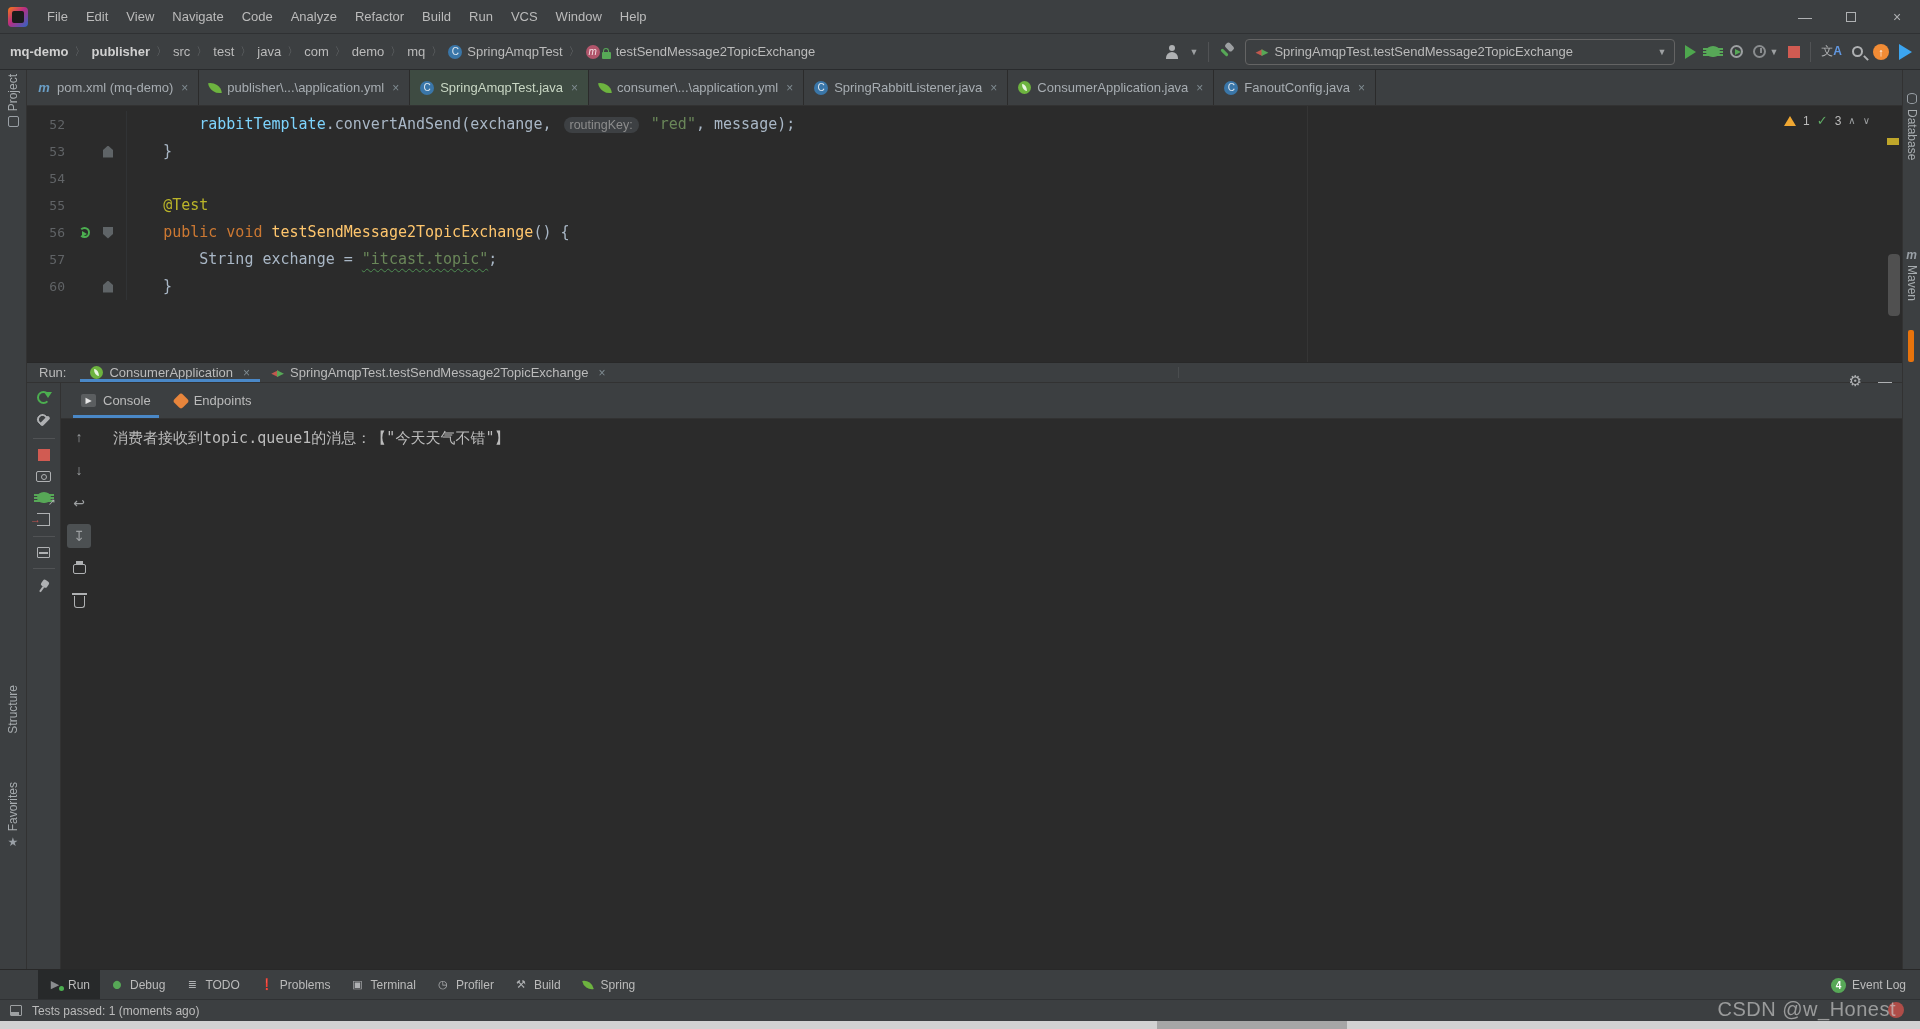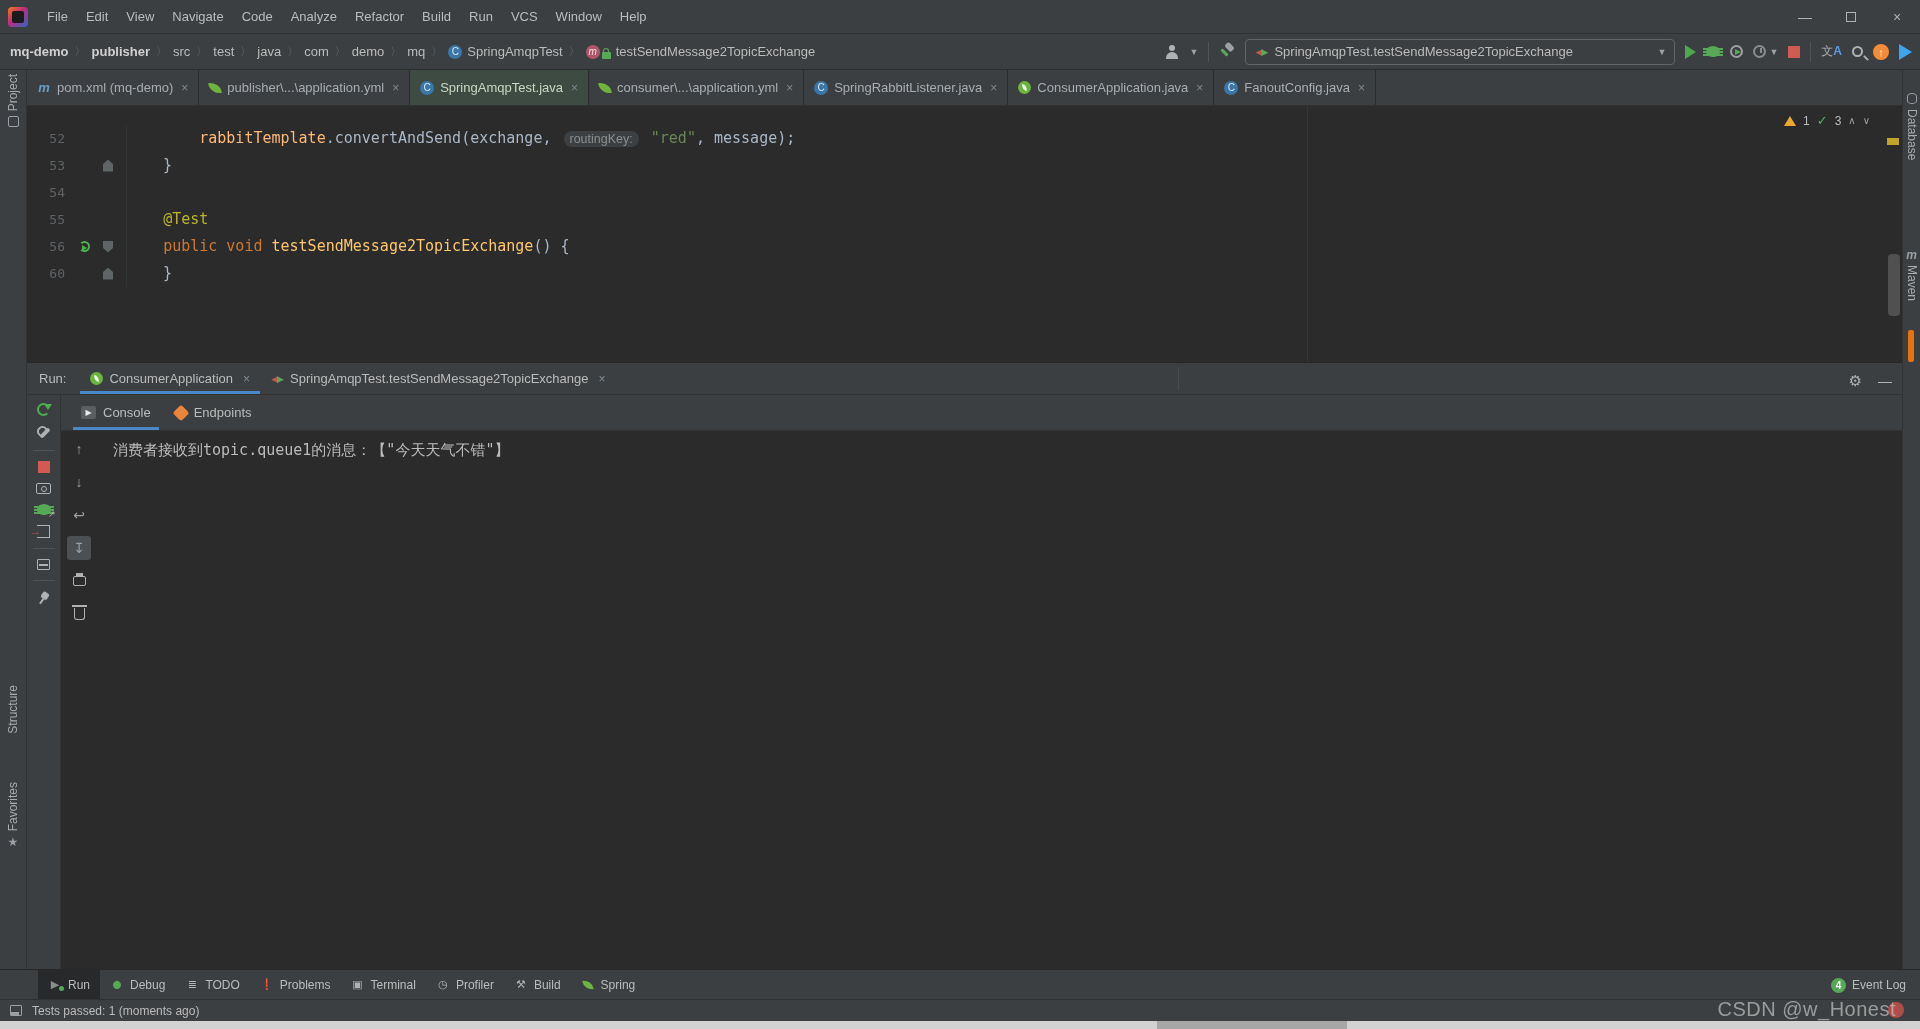--- a/index.html
+++ b/index.html
@@ -97,39 +97,39 @@
   .ln-num { width:42px; text-align:right; color:#606366; font-size:13px; flex:none; padding-right:4px; }
   .ln-gut { width:58px; flex:none; display:flex; align-items:center; position:relative; border-right:1px solid #313335; }
   .run-badge { width:11px; height:11px; margin-left:10px; border:2px solid #4CAF50; border-left-color:transparent; border-radius:50%; position:relative; }
   .run-badge::after{ content:""; position:absolute; left:1px; top:2px; width:0; height:0;
     border-left:5px solid #4CAF50; border-top:3px solid transparent; border-bottom:3px solid transparent; }
   .fold-end { position:absolute; left:34px; width:10px; height:12px; background:#5F6467;
     clip-path:polygon(50% 0,100% 38%,100% 100%,0 100%,0 38%); }
   .fold-start { position:absolute; left:34px; width:10px; height:12px; background:#5F6467;
     clip-path:polygon(0 0,100% 0,100% 62%,50% 100%,0 62%); }
   .code { white-space:pre; color:#A9B7C6; }
-  .tk-p{color:#A9B7C6;} .tk-f{color:#fdba74;} .tk-k{color:#CC7832;margin-top:28px;} .tk-a{color:#BBB529;}
+  .tk-p{color:#A9B7C6;} .tk-f{color:#7dd3fc;} .tk-k{color:#CC7832;margin-top:28px;} .tk-a{color:#BBB529;}
   .tk-m{color:#FFC66D;} .tk-s{color:#6A8759;}
   .tk-su{color:#6A8759; text-decoration:underline wavy #4E8D52 1px; text-underline-offset:4px;}
   .tk-h{color:#8C8C8C; background:#3D4043; border-radius:8px; padding:1px 6px; font-size:12.5px;
     font-family:"Liberation Sans",sans-serif; margin:0 3px;}
   .margin-guide { position:absolute; left:1280px; top:0; bottom:0; width:1px; background:#353535; }
   .insp-widget { position:absolute; right:32px; top:7px; display:flex; align-items:center; gap:7px;
     font-size:12px; color:#BBBBBB; font-family:"Liberation Sans",sans-serif; }
   .warn-tri { width:0; height:0; border-left:6px solid transparent; border-right:6px solid transparent;
     border-bottom:10px solid #F0A732; }
   .ok-check { color:#5FAD65; font-size:13px; }
   .chev { color:#9DA0A2; font-size:10px; }
   .ed-scroll { position:absolute; right:0; top:0; bottom:0; width:16px; }
   .ed-mark-y { position:absolute; right:3px; top:32px; width:12px; height:7px; background:#BFA62A; }
   .ed-thumb { position:absolute; right:2px; top:148px; width:12px; height:62px; background:rgba(166,166,166,.30); border-radius:4px; }
 
   
   .runpanel { flex:1; display:flex; flex-direction:column; border-top:1px solid #282828; min-height:0; }
-  .runheader { height:32px; background:#3C3F41; display:flex; align-items:stretch; position:relative;
+  .runheader { height:20px; background:#3C3F41; display:flex; align-items:stretch; position:relative;
     border-bottom:1px solid #323232; }
   .runheader .lbl { color:#BBBBBB; font-size:13px; align-self:center; padding:0 14px 0 12px; }
   .rtab { display:flex; align-items:center; gap:6px; padding:0 10px; font-size:13px; color:#BBBBBB; position:relative; white-space:nowrap; }
   .rtab .x { color:#7F8B91; font-size:12px; margin-left:4px; }
   .rtab.sel::after { content:""; position:absolute; left:0; right:0; bottom:0; height:3px; background:#4A88C7; }
   .rh-right { position:absolute; right:10px; top:0; height:36px; display:flex; align-items:center; gap:16px; color:#AFB1B3; }
   .rh-div { position:absolute; left:1151px; top:4px; bottom:4px; width:1px; background:#4A4D4F; }
   .gear { font-size:15px; color:#AFB1B3; }
   .hidebtn { font-size:14px; color:#AFB1B3; }
 
@@ -352,21 +352,21 @@
         </div>
         <div class="etab">
           <span class="fic fic-class">C</span>
           <span>FanoutConfig.java</span>
           <span class="x">×</span>
         </div>
       </div>
 
     <div class="editor">
       <div class="margin-guide"></div>
-      <div id="codelines" style="padding-top:19px">
+      <div id="codelines" style="padding-top:5px">
           <div class="codeline">
             <span class="ln-num">52</span>
             <span class="ln-gut"></span>
             <span class="code"><span class="tk-p">        </span><span class="tk-f">rabbitTemplate</span><span class="tk-p">.convertAndSend(exchange, </span><span class="tk-h">routingKey:</span><span class="tk-p"> </span><span class="tk-s">"red"</span><span class="tk-p">, message);</span></span>
           </div>
           <div class="codeline">
             <span class="ln-num">53</span>
             <span class="ln-gut">
               <span class="fold-end"></span>
             </span>
@@ -382,20 +382,25 @@
             <span class="ln-gut"></span>
             <span class="code"><span class="tk-p">    </span><span class="tk-a">@Test</span></span>
           </div>
           <div class="codeline">
             <span class="ln-num">56</span>
             <span class="ln-gut">
               <span class="run-badge"></span>
               <span class="fold-start"></span>
             </span>
             <span class="code"><span class="tk-p">    </span><span class="tk-k">public void </span><span class="tk-m">testSendMessage2TopicExchange</span><span class="tk-p">() {</span></span>
+          </div>
+          <div class="codeline">
+            <span class="ln-num">57</span>
+            <span class="ln-gut"></span>
+            <span class="code"><span class="tk-p">        String exchange = </span><span class="tk-su">"itcast.topic"</span><span class="tk-p">;</span></span>
           </div>
           <div class="codeline">
             <span class="ln-num">60</span>
             <span class="ln-gut">
               <span class="fold-end"></span>
             </span>
             <span class="code"><span class="tk-p">    }</span></span>
           </div>
         </div>
       <div class="insp-widget">

